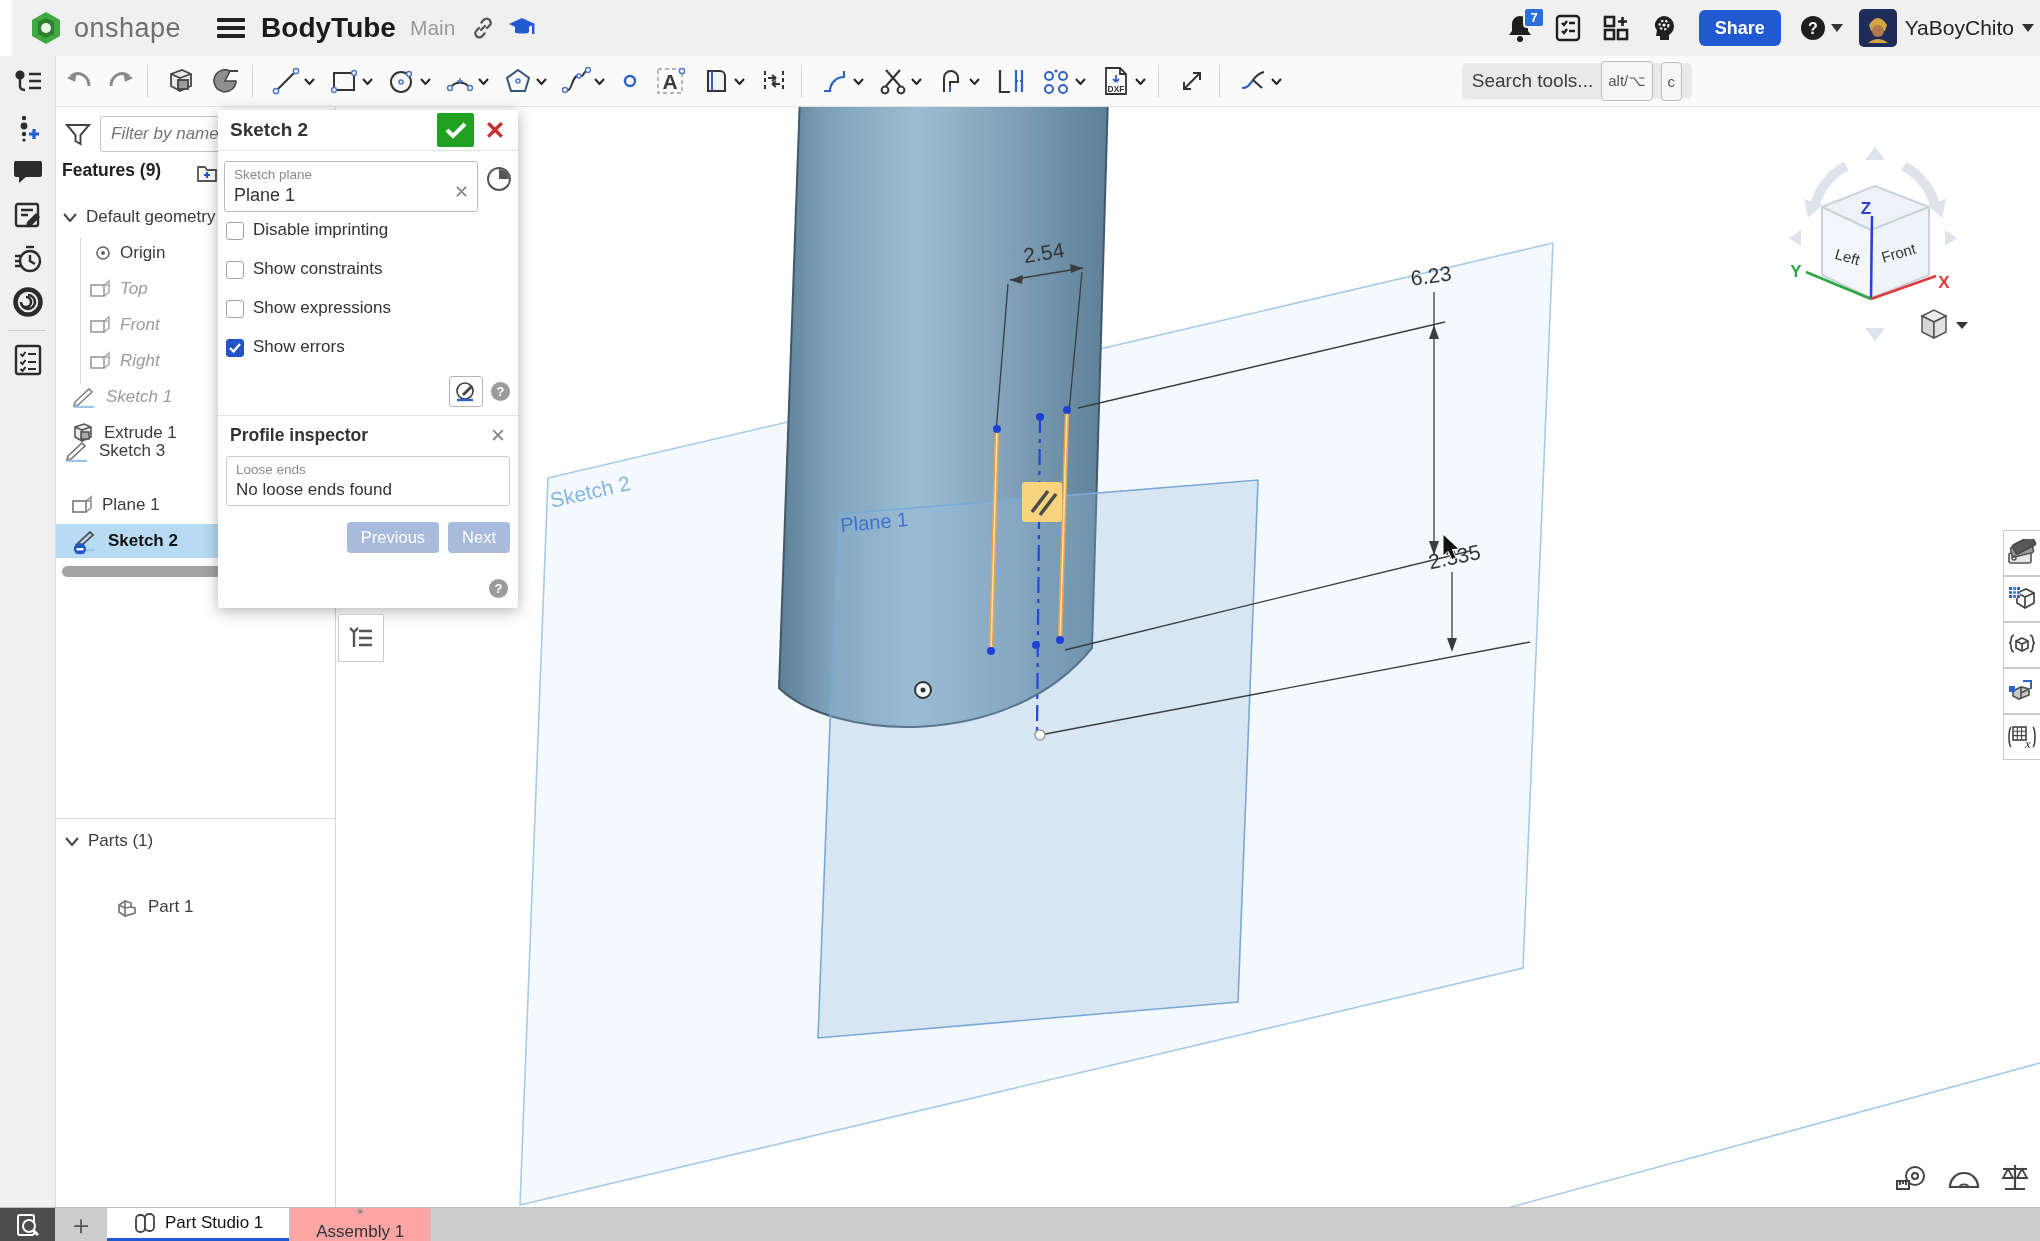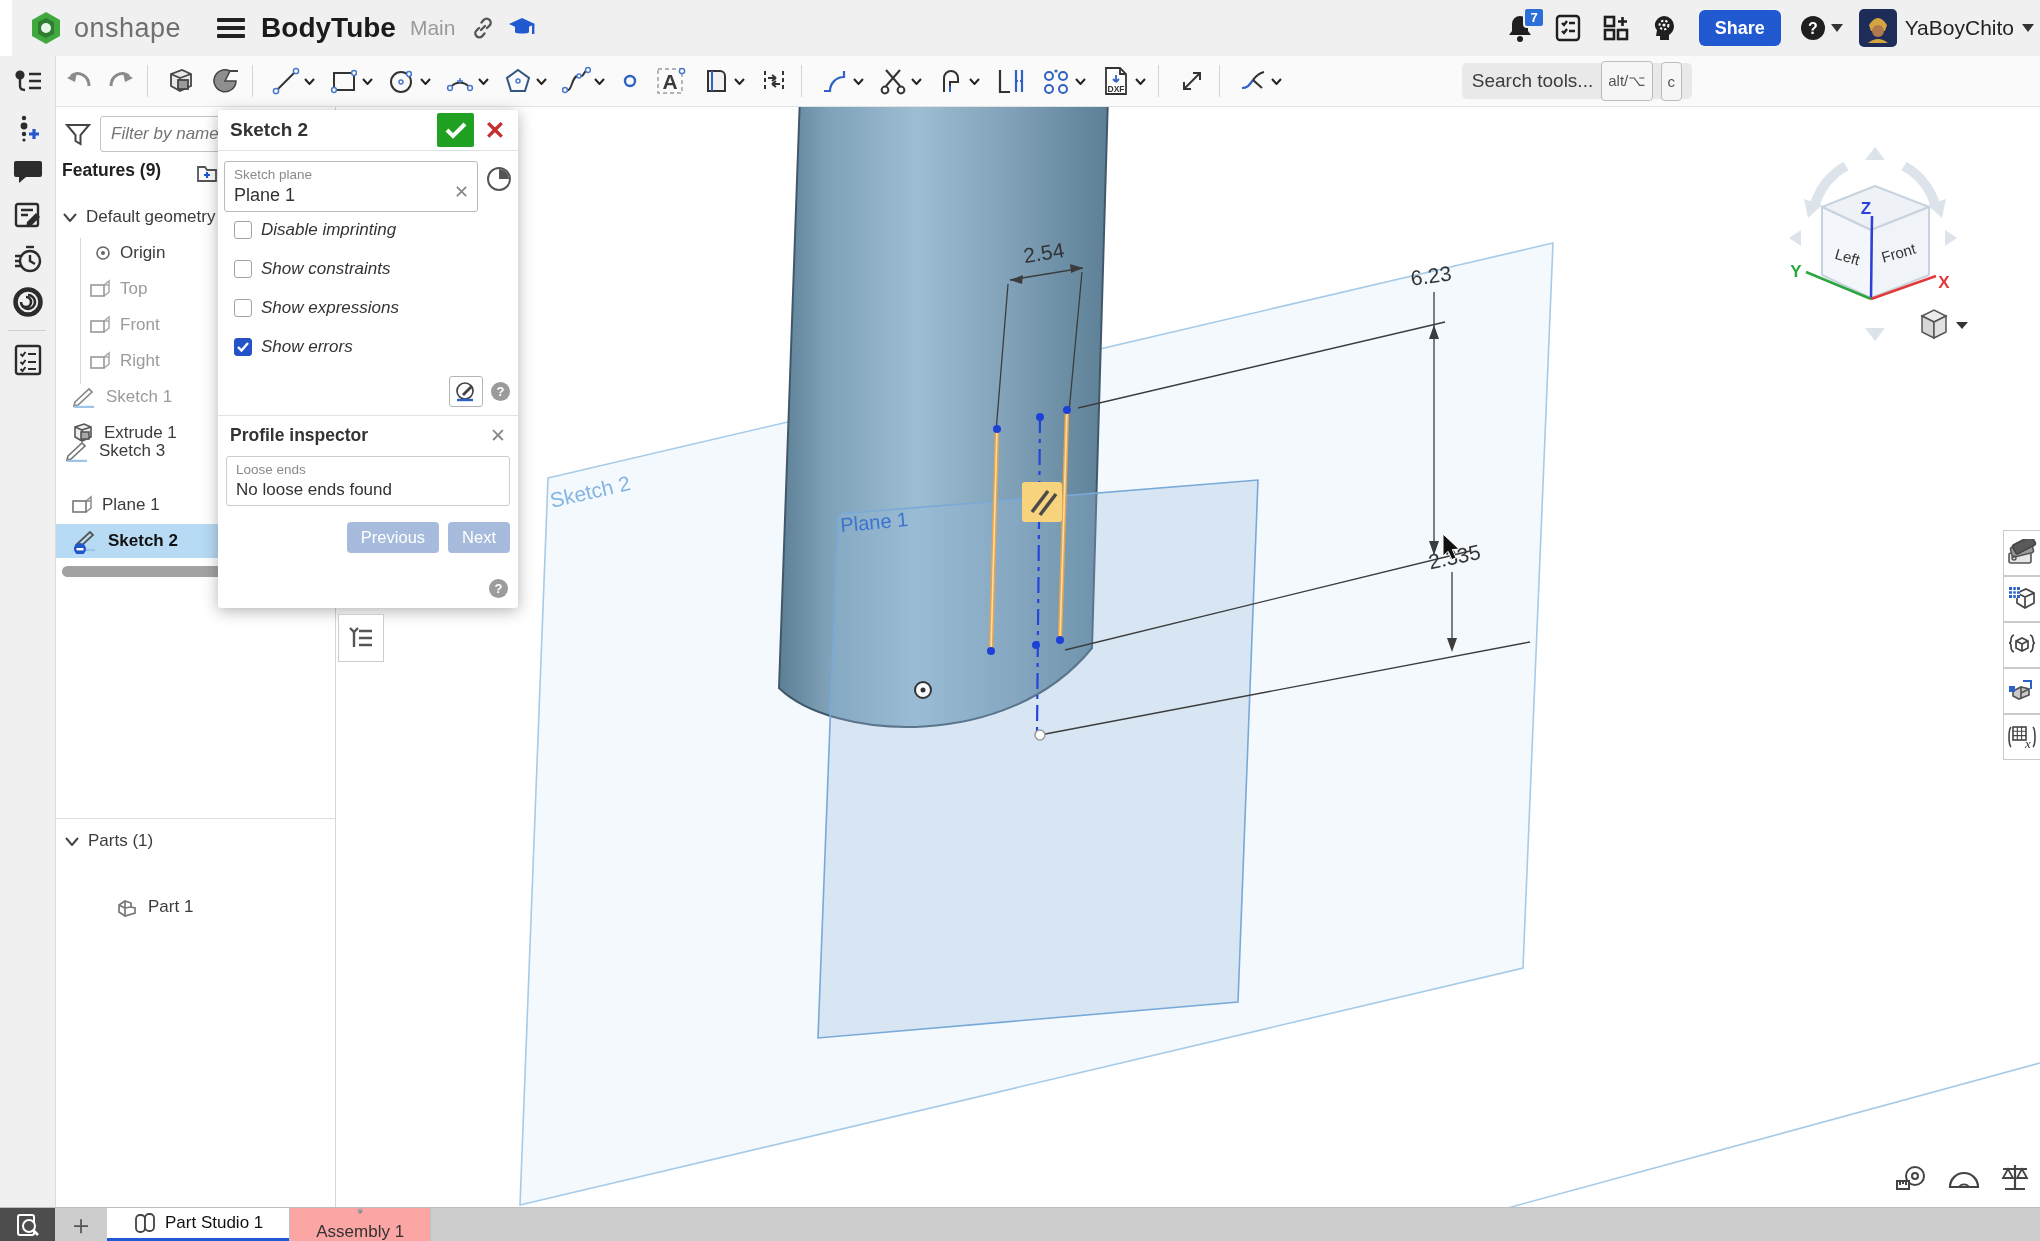--- a/index.html
+++ b/index.html
@@ -34,41 +34,41 @@
     align-items:center;justify-content:center;}
   
   #fpanel{left:55px;top:106px;width:280px;height:1101px;background:#fff;z-index:5;
     border-right:1px solid #d6d6d6;}
   #filter-input{position:absolute;left:45px;top:10px;width:205px;height:36px;
     border:1px solid #c4c4c4;border-radius:3px;font-family:inherit;font-style:italic;
     font-size:17px;padding:0 10px;color:#555;box-sizing:border-box;}
   #features-header{position:absolute;left:7px;top:54px;font-size:17.5px;font-weight:bold;color:#222;}
   .trow{position:absolute;left:0;width:280px;height:34px;display:flex;align-items:center;
     gap:9px;font-size:17px;color:#3c3c3c;}
-  .trow.gray{color:#9b9b9b;}
+  .trow.gray{color:#9b9b9b;font-style:italic;}
   .trow.sel{background:#b7dbf4;font-weight:bold;color:#111;}
   #tree-guide{position:absolute;left:25px;top:132px;width:1px;height:146px;background:#d8d8d8;}
   #hscroll{position:absolute;left:7px;top:460px;width:268px;height:11px;background:#a3a3a3;border-radius:6px;}
   #parts-divider{position:absolute;left:0px;top:712px;width:280px;height:1px;background:#ddd;}
   
   #dialog{left:218px;top:110px;width:300px;height:498px;background:#fff;z-index:20;
     border-radius:3px;box-shadow:0 3px 16px rgba(0,0,0,.3);font-size:17px;color:#333;}
   #dlg-titlebar{height:40px;border-bottom:1px solid #e2e2e2;display:flex;align-items:center;position:relative;}
   #dlg-title{font-size:19px;font-weight:bold;margin-left:12px;}
   #dlg-ok{position:absolute;right:44px;top:3px;width:37px;height:34px;background:#21a121;
     border:none;border-radius:2px;display:flex;align-items:center;justify-content:center;}
   #dlg-cancel{position:absolute;right:6px;top:3px;width:34px;height:34px;background:none;border:none;
     color:#c42f2f;font-size:25px;font-weight:bold;font-family:inherit;}
   #plane-field{margin:10px 40px 8px 6px;border:1px solid #b9b9b9;border-radius:3px;
     padding:5px 9px;position:relative;}
   #plane-field .lbl{font-size:13.5px;color:#8a8a8a;}
   #plane-field .val{font-size:18px;color:#333;margin-top:3px;}
   #plane-clear{position:absolute;right:8px;bottom:8px;color:#888;font-size:18px;}
   #plane-time{position:absolute;right:6px;top:56px;}
-  .cbrow{display:flex;align-items:center;gap:9px;margin:0 8px 19px 16px;font-style:italic;}
+  .cbrow{display:flex;align-items:flex-end;gap:9px;margin:0 8px 19px 8px;}
   .cb{width:18px;height:18px;border:1.5px solid #a3a3a3;border-radius:3px;background:#fff;
     display:flex;align-items:center;justify-content:center;box-sizing:border-box;}
   .cb.on{background:#2453c8;border-color:#2453c8;}
   #dlg-tools{display:flex;justify-content:flex-end;align-items:center;gap:8px;margin:2px 8px 8px 0;}
   #sketchview-btn{width:32px;height:29px;border:1px solid #b5b5b5;border-radius:3px;background:#fff;
     display:flex;align-items:center;justify-content:center;}
   .helpdot{width:19px;height:19px;border-radius:50%;background:#9b9b9b;color:#fff;
     font-size:13px;font-weight:bold;display:flex;align-items:center;justify-content:center;}
   #insp-header{border-top:1px solid #e2e2e2;height:38px;display:flex;align-items:center;position:relative;}
   #insp-title{font-size:17.5px;font-weight:bold;margin-left:12px;}

